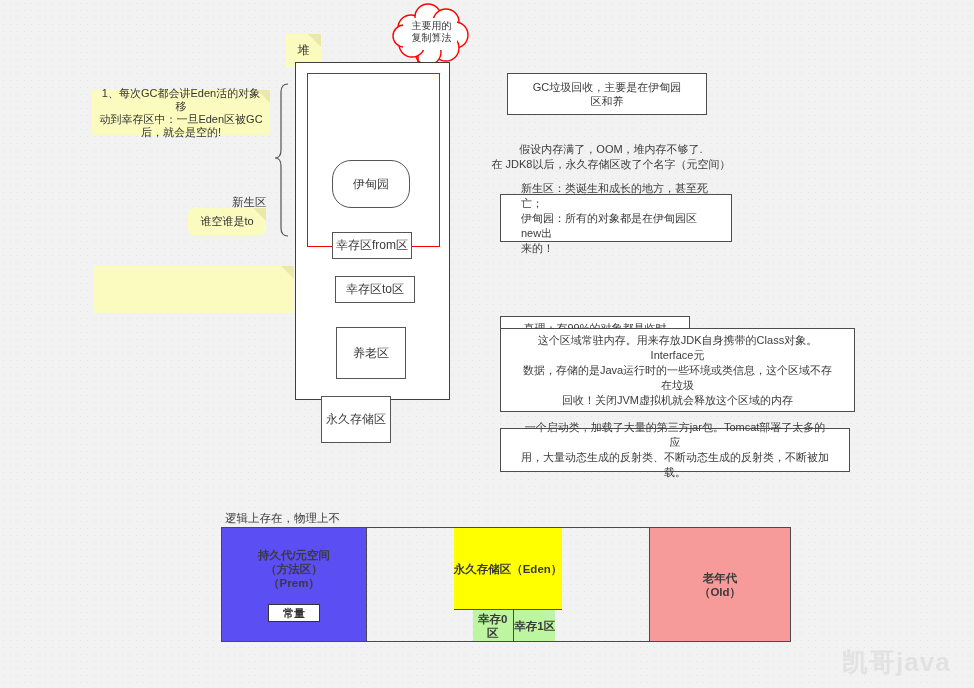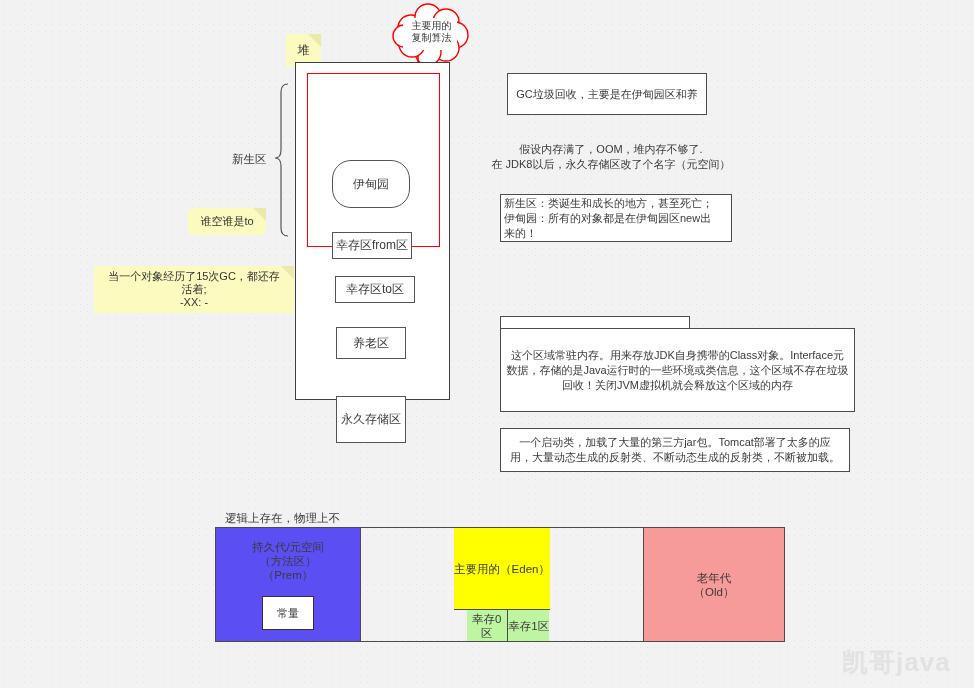--- a/index.html
+++ b/index.html
@@ -50,21 +50,21 @@
   .wbox {
     background: #ffffff;
     border: 1px solid #4d4d4d;
     color: #3b3b3b;
     font-size: 11px;
     line-height: 14px;
     display: flex;
     align-items: center;
     justify-content: center;
     text-align: center;
-    padding: 4px 3px;
+    padding: 4px 20px;
   }
   .plaintext {
     color: #3b3b3b;
     font-size: 11px;
     line-height: 15px;
     text-align: center;
     white-space: pre-line;
   }
 
   
@@ -85,20 +85,21 @@
     align-items: center;
     justify-content: center;
     text-align: center;
   }
 
   
   .side-label {
     color: #3b3b3b;
     font-size: 11.5px;
     white-space: nowrap;
+    margin-top: 43px;
   }
 
   
   #bottom-bar {
     border: 1px solid #4a4a4a;
     display: flex;
     box-sizing: border-box;
   }
   .seg {
     box-sizing: border-box;
@@ -115,21 +116,21 @@
   #seg-perm {
     background: #5b4ef2;
     border-right: 1px solid #4a4a4a;
     flex-direction: column;
     justify-content: center;
   }
   #perm-constant {
     background: #ffffff;
     border: 1px solid #333;
     font-size: 11px;
-    padding: 9px 14px;
+    padding: 1px 14px;
     margin-top: 14px;
     color: #333;
   }
   #seg-middle {
     display: flex;
     flex-direction: column;
     border-right: 1px solid #4a4a4a;
   }
   #seg-eden {
     background: #ffff00;
@@ -194,55 +195,58 @@
   </svg>
 
   <div class="abs plaintext" style="left:404px; top:20px; width:55px; font-size:10px; line-height:12px; color:#333;">主要用的
 复制算法</div>
 
   <div class="abs note" style="left:286px; top:34px; width:35px; height:33px; font-size:12px;">
     <span class="fold"></span>
     <span>堆</span>
   </div>
 
+  <div class="abs note" style="left:92px; top:90px; width:178px; height:45px;">
+    <span class="fold"></span>
+    <span>1、每次GC都会讲Eden活的对象移
+动到幸存区中：一旦Eden区被GC
+后，就会是空的!</span>
+  </div>
 
   <div class="abs note" style="left:188px; top:208px; width:78px; height:27px;border-radius:6px;">
     <span class="fold"></span>
     <span>谁空谁是to</span>
   </div>
 
   <div class="abs note" style="left:94px; top:266px; width:200px; height:47px;">
     <span class="fold"></span>
-    <span>当一个对象经历了15次GC，都还存
-活着;
--XX: -</span>
   </div>
 
   <div class="abs side-label" style="left:232px; top:152px;">新生区</div>
 
   <div class="abs" id="heap-container" style="left:295px; top:62px; width:155px; height:338px;">
     <div class="abs" id="young-red-frame" style="left:11px; top:10px; width:133px; height:174px;"></div>
 
     <div class="abs inner-box" style="left:36px; top:97px; width:78px; height:48px;border-radius:19px;">
       <span>伊甸园</span>
     </div>
 
     <div class="abs inner-box" style="left:36px; top:169px; width:80px; height:27px;">
       <span>幸存区from区</span>
     </div>
 
     <div class="abs inner-box" style="left:39px; top:213px; width:80px; height:27px;">
       <span>幸存区to区</span>
     </div>
 
-    <div class="abs inner-box" style="left:40px; top:264px; width:70px; height:32px;">
+    <div class="abs inner-box" style="left:40px; top:264px; width:70px; height:52px;">
       <span>养老区</span>
     </div>
 
-    <div class="abs inner-box" style="left:40px; top:333px; width:70px; height:47px;">
+    <div class="abs inner-box" style="left:25px; top:333px; width:70px; height:47px;">
       <span>永久存储区</span>
     </div>
   </div>
 
   <div class="abs wbox" style="left:507px; top:73px; width:200px; height:42px;">
     <span>GC垃圾回收，主要是在伊甸园区和养</span>
   </div>
 
   <div class="abs plaintext" style="left:466px; top:142px; width:290px;">假设内存满了，OOM，堆内存不够了.
 在 JDK8以后，永久存储区改了个名字（元空间）</div>
@@ -263,32 +267,32 @@
 回收！关闭JVM虚拟机就会释放这个区域的内存</span>
   </div>
 
   <div class="abs wbox" style="left:500px; top:428px; width:350px; height:44px;">
     <span class="plaintext">一个启动类，加载了大量的第三方jar包。Tomcat部署了太多的应
 用，大量动态生成的反射类、不断动态生成的反射类，不断被加载。</span>
   </div>
 
   <div class="abs" id="logical-label" style="left:225px; top:511px;">逻辑上存在，物理上不</div>
 
-  <div class="abs" id="bottom-bar" style="left:215px; top:527px; width:570px; height:115px;">
+  <div class="abs" id="bottom-bar" style="left:221px; top:527px; width:570px; height:115px;font-weight:bold;">
 
     <div class="seg" id="seg-perm" style="flex:0 0 145px;">
       <span>持久代/元空间
 （方法区）
 （Prem）</span>
       <span id="perm-constant">常量</span>
     </div>
 
     <div class="seg" id="seg-middle" style="flex:1 1 auto;">
       <div class="seg" id="seg-eden">
-        <span>主要用的（Eden）</span>
+        <span>永久存储区（Eden）</span>
       </div>
       <div id="survivor-row">
         <div class="seg seg-surv" id="seg-s0">
           <span>幸存0区</span>
         </div>
         <div class="seg seg-surv" id="seg-s1">
           <span>幸存1区</span>
         </div>
       </div>
     </div>

